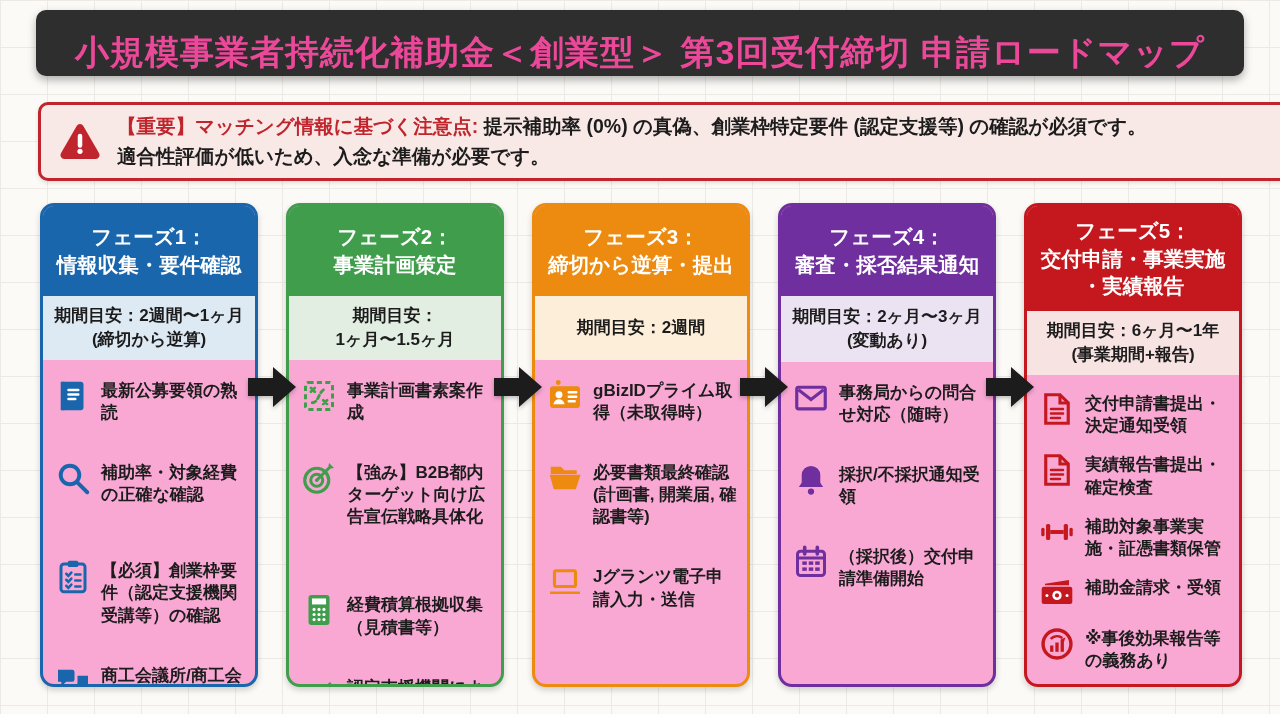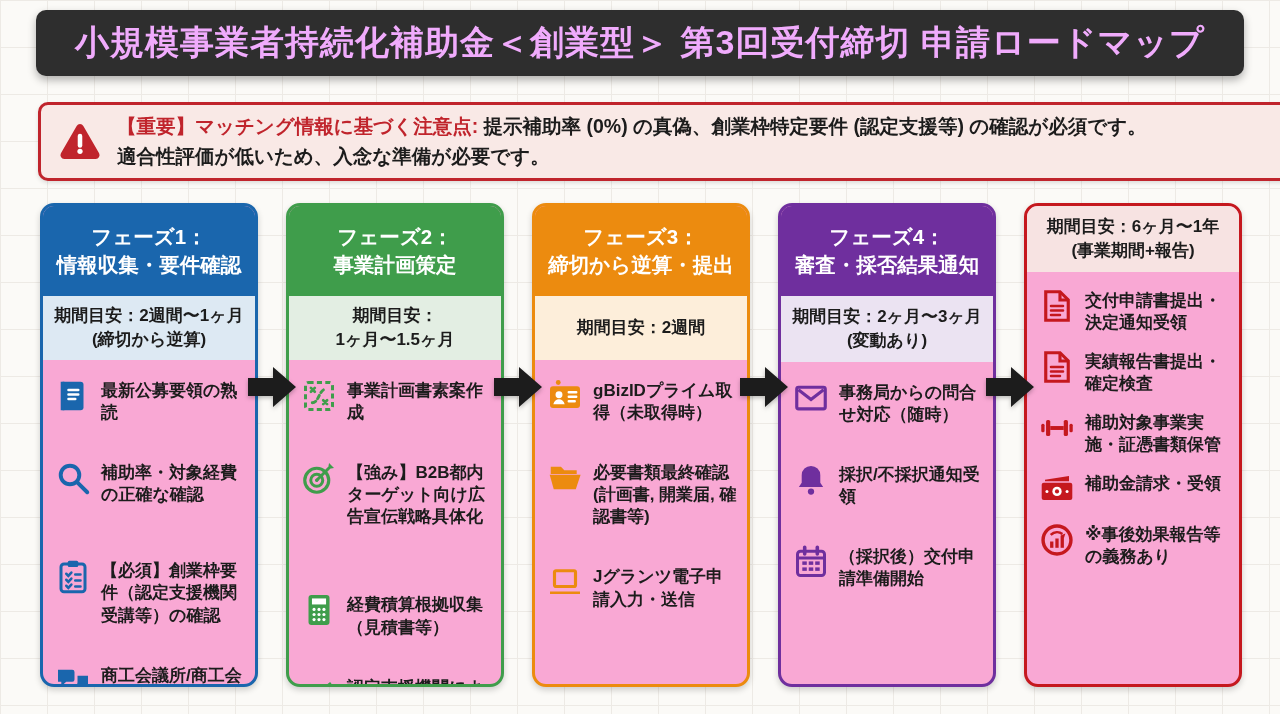--- a/index.html
+++ b/index.html
@@ -12,22 +12,22 @@
       linear-gradient(90deg, #edeae5 1px, transparent 1px);
     background-size:47px 47px;
     position:relative;
     overflow:hidden;
     color:#1c1c1c;
   }
   
   .titlebar {
     position:absolute; left:36px; top:10px; width:1208px; height:66px;
     border-radius:10px;
-    display:flex; align-items:center; justify-content:center;
-    color:#f0abfc; font-size:34px; font-weight:800; letter-spacing:1px;
+    display:flex; align-items:flex-end; justify-content:center;
+    color:#ec4899; font-size:34px; font-weight:800; letter-spacing:1px;
     box-shadow:0 4px 8px rgba(0,0,0,.3);
     white-space:nowrap;
   }
   
   .warning {
     position:absolute; left:38px; top:102px; width:1260px; height:79px;
     border:3px solid #c0242c; background:#f9e9e6; border-radius:10px;
     display:flex; align-items:center; gap:16px; padding:0 16px 0 18px;
     box-shadow:0 2px 4px rgba(0,0,0,.12);
   }
@@ -349,20 +349,25 @@
 
   <div class="arrow-wrap" style="--c: #6f2f9e; --tint: #ebe3f2;">
     <span class="arrow">
       <svg viewBox="0 0 48 42">
           <polygon points="0,12 25,12 25,1 48,21 25,41 25,30 0,30" fill="currentColor"></polygon>
         </svg>
     </span>
   </div>
 
   <section class="phase p5" style="--c: #c5181e; --tint: #f7e3e2;">
+    <div class="head">
+      <span>フェーズ5：</span>
+      <span>交付申請・事業実施</span>
+      <span>・実績報告</span>
+    </div>
     <div class="period">
       <span>期間目安：6ヶ月〜1年</span>
       <span>(事業期間+報告)</span>
     </div>
     <div class="items">
       <div class="item">
         <span class="ic">
             <svg viewBox="0 0 24 24" fill="none" stroke="currentColor" stroke-width="2.1">
               <path d="M4.5 2.5h9.5l5.5 5.5v13.5H4.5z"></path>
               <path d="M14 2.5V8h5.5"></path>

